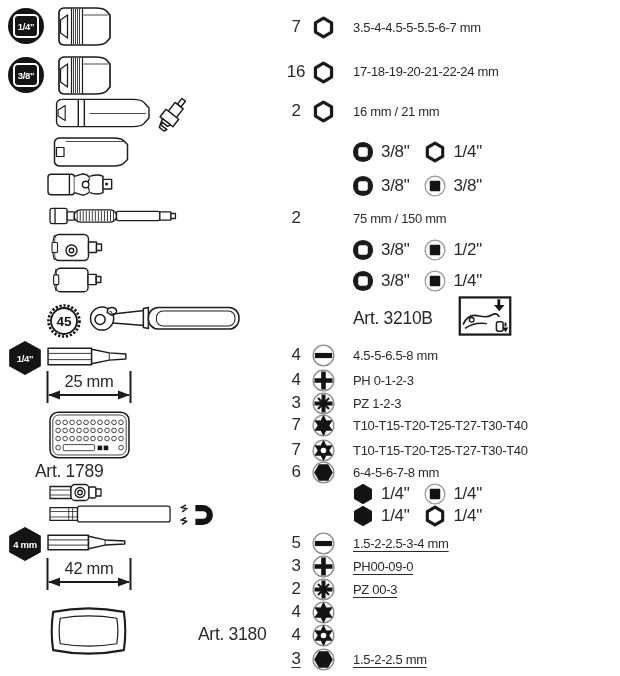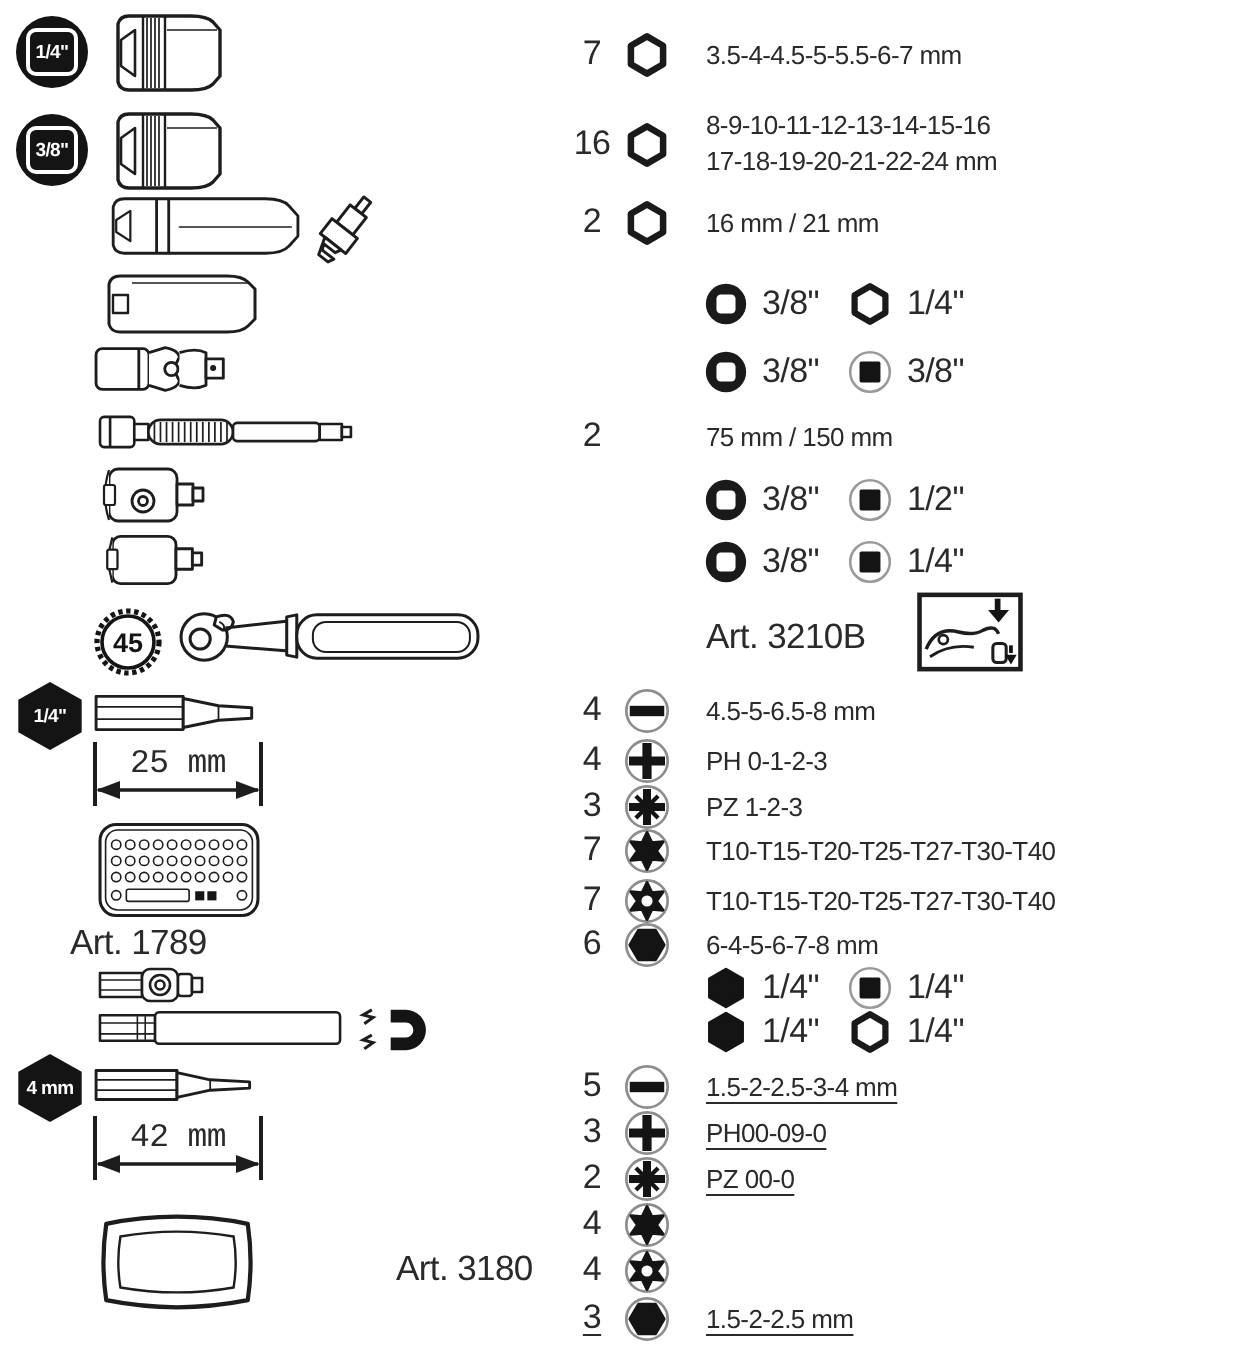--- a/index.html
+++ b/index.html
@@ -23,21 +23,21 @@
   .badge-circle{position:absolute;width:36px;height:36px;border-radius:50%;background:#141414;
                 display:flex;align-items:center;justify-content:center;}
   .badge-circle .sq{border:2px solid #fff;border-radius:5px;min-width:20px;height:20px;display:flex;
                     align-items:center;justify-content:center;color:#fff;font-size:9.5px;font-weight:bold;
                     padding:0 1px;letter-spacing:-0.3px;}
   .badge-hex{position:absolute;width:36px;height:34px;background:#141414;
              clip-path:polygon(50% 0,94% 26%,94% 74%,50% 100%,6% 74%,6% 26%);
              display:flex;align-items:center;justify-content:center;color:#fff;font-size:9.5px;
              font-weight:bold;letter-spacing:-0.3px;}
   .artlabel{position:absolute;font-size:17.5px;letter-spacing:-0.3px;white-space:nowrap;}
-  .dim{position:absolute;width:88px;height:32px;font-family:Liberation Mono, monospace;}
+  .dim{position:absolute;width:88px;height:32px;}
   .dim .dtext{position:absolute;top:1px;left:0;width:100%;text-align:center;font-size:16.5px;letter-spacing:-0.3px;}
   .dim svg{position:absolute;left:0;top:0;width:88px;height:32px;}
 </style>
 </head>
 <body>
 
 <div id="stage">
 
   <svg width="0" height="0" style="position:absolute">
     <defs>
@@ -375,21 +375,20 @@
   </div>
 
   <div class="row two" style="top:53px;height:38px">
     <span class="qty">16</span>
     <span class="ric">
         <svg viewBox="0 0 24 24">
           <use href="#i-hexo"></use>
         </svg>
       </span>
     <span class="rtext">
-      <span style="display:block">8-9-10-11-12-13-14-15-16</span>
       <span style="display:block">17-18-19-20-21-22-24 mm</span>
     </span>
   </div>
 
   <div class="row" style="top:99px">
     <span class="qty">2</span>
     <span class="ric">
         <svg viewBox="0 0 24 24">
           <use href="#i-hexo"></use>
         </svg>
@@ -586,21 +585,21 @@
     <span class="rtext u">PH00-09-0</span>
   </div>
 
   <div class="row" style="top:577px">
     <span class="qty">2</span>
     <span class="ric">
         <svg viewBox="0 0 24 24">
           <use href="#i-pz"></use>
         </svg>
       </span>
-    <span class="rtext u">PZ 00-0</span>
+    <span class="rtext u">PZ 00-3</span>
   </div>
 
   <div class="row" style="top:600px">
     <span class="qty">4</span>
     <span class="ric">
         <svg viewBox="0 0 24 24">
           <use href="#i-torx"></use>
         </svg>
       </span>
   </div>

